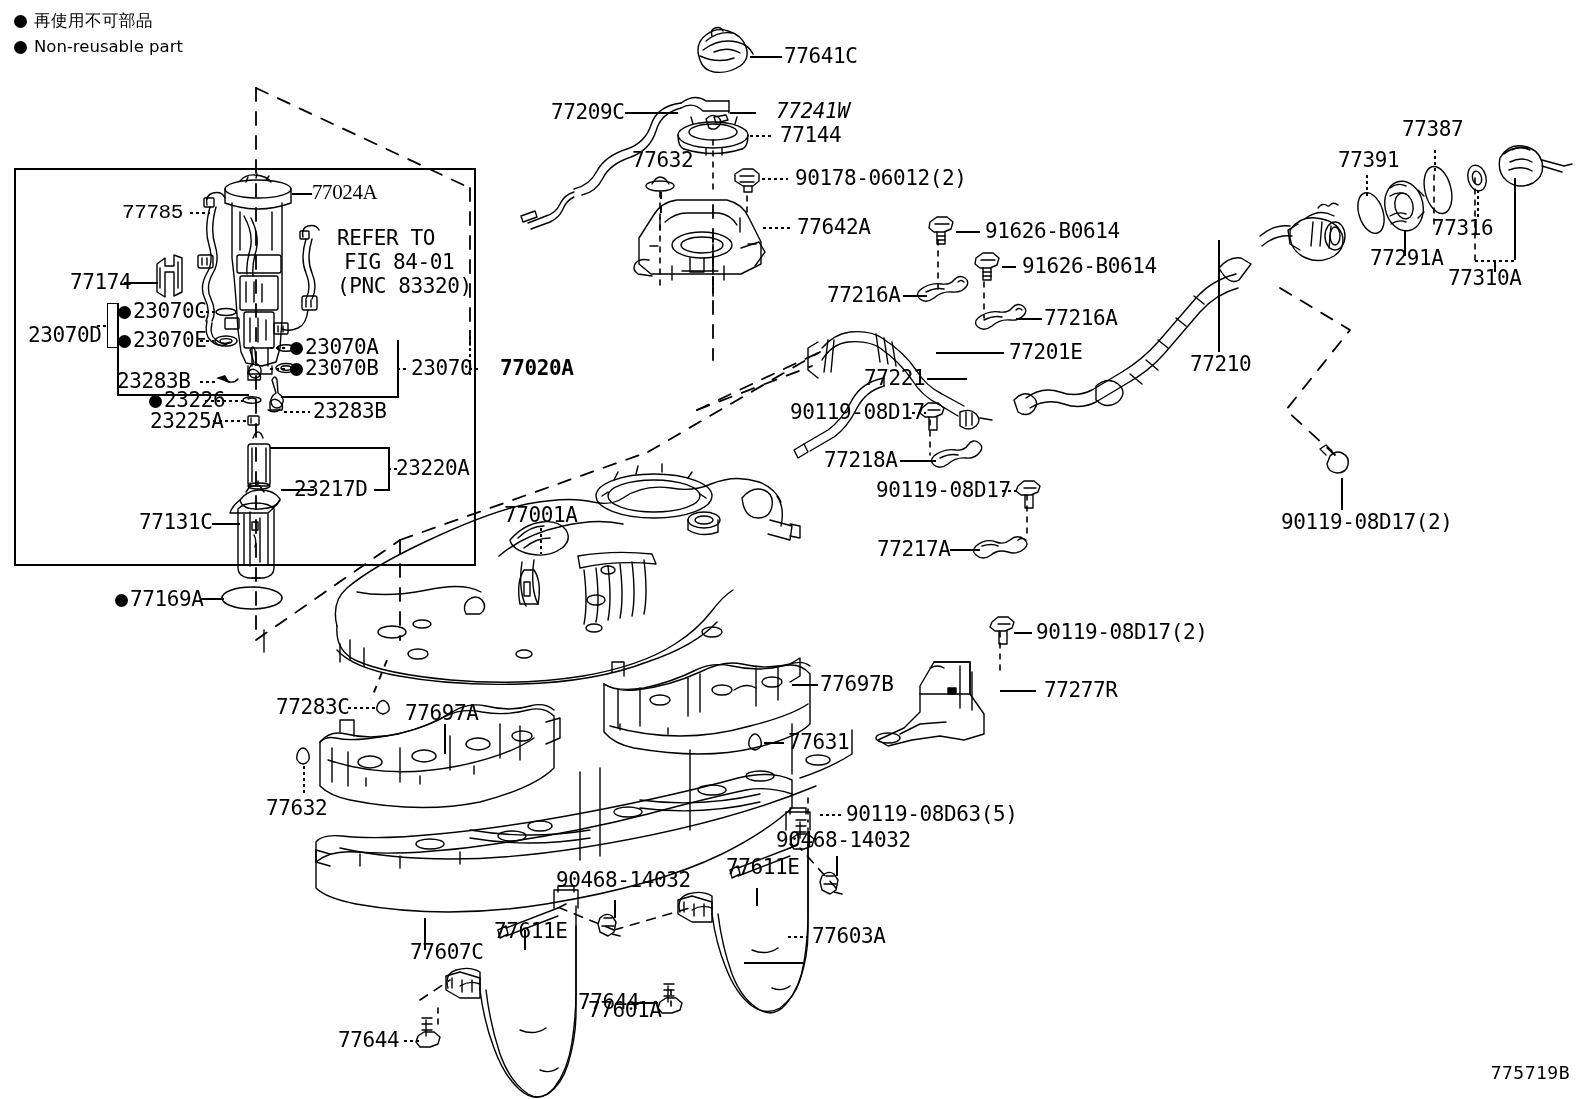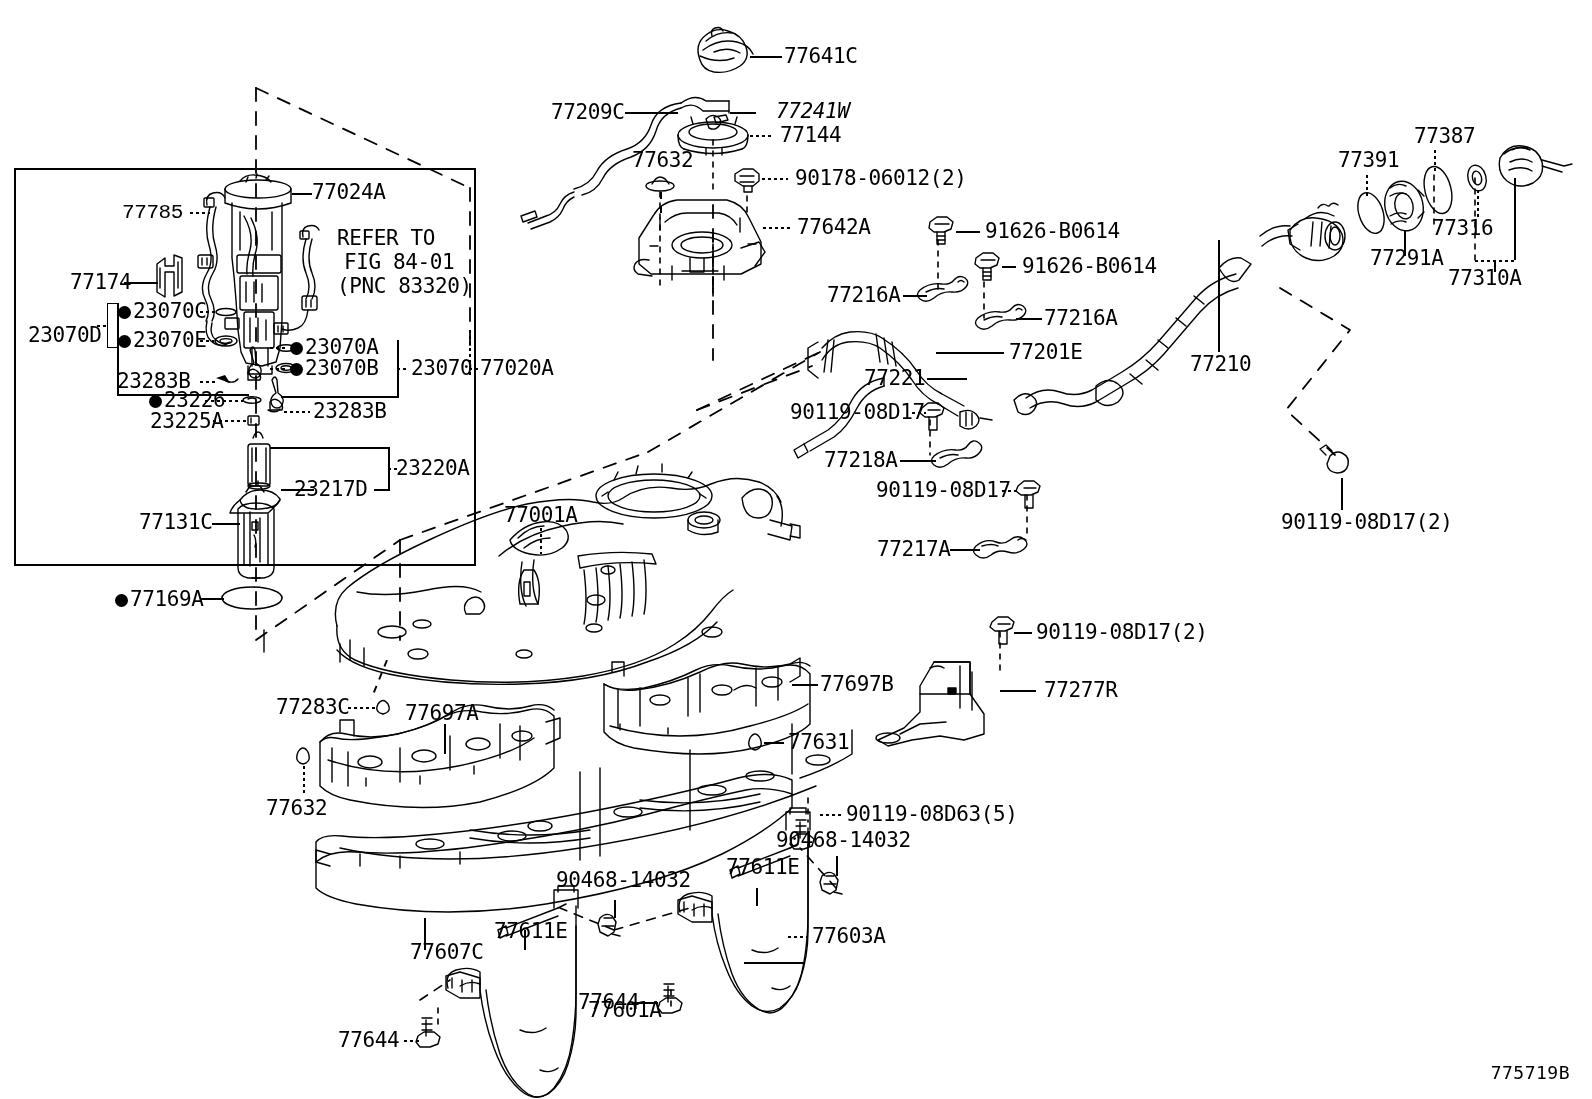--- a/index.html
+++ b/index.html
@@ -125,20 +125,30 @@
     font-family: "DejaVu Sans Mono", "Liberation Mono", monospace;
     font-size: 18px;
     letter-spacing: 0.5px;
   }
 </style>
 </head>
 <body>
 
 <div id="sheet">
 
+  <div class="legend">
+    <div class="legend-row">
+      <span class="legend-dot"></span>
+      <span class="legend-jp">再使用不可部品</span>
+    </div>
+    <div class="legend-row">
+      <span class="legend-dot"></span>
+      <span class="legend-en">Non-reusable part</span>
+    </div>
+  </div>
 
   <div id="inset-box"></div>
 
   <svg class="art" viewBox="0 0 1592 1099" xmlns="http://www.w3.org/2000/svg" fill="none" stroke="#000" stroke-width="1.5" stroke-linecap="round" stroke-linejoin="round">
 
     <g stroke-dasharray="13 11" stroke-width="1.8">
       <path d="M256 88 L470 188"></path>
       <path d="M256 88 L256 640"></path>
       <path d="M470 188 L470 350"></path>
       <path d="M697 410 L820 352"></path>
@@ -751,36 +761,36 @@
   <div class="ldr v" style="left:756px; top:888px; height:18px;"></div>
 
   <div class="ldr h" style="left:744px; top:962px; width:60px;"></div>
 
   <div class="dot-h" style="left:788px; top:936px; width:20px;"></div>
 
   <div class="dot-h" style="left:404px; top:1040px; width:18px;"></div>
 
   <div class="ldr h" style="left:632px; top:1002px; width:26px;"></div>
 
-  <div class="lbl" style="left:312px; top:182px;">77024A</div>
+  <div class="lbl" style="left:312px; top:182px;font-family:Liberation Serif, serif;">77024A</div>
   <div class="lbl" style="left:122px; top:202px;font-family:Liberation Mono, monospace;">77785</div>
   <div class="lbl" style="left:70px; top:272px;">77174</div>
 
   <div class="lbl" style="left:337px; top:228px;">REFER TO</div>
   <div class="lbl" style="left:344px; top:252px;">FIG 84-01</div>
   <div class="lbl" style="left:337px; top:276px;">(PNC 83320)</div>
 
   <div class="lbl" style="left:118px; top:301px;"><span class="nr"></span><span>23070C</span></div>
   <div class="lbl" style="left:118px; top:330px;"><span class="nr"></span><span>23070E</span></div>
   <div class="lbl" style="left:28px; top:325px;">23070D</div>
 
   <div class="lbl" style="left:290px; top:337px;"><span class="nr"></span><span>23070A</span></div>
   <div class="lbl" style="left:290px; top:358px;"><span class="nr"></span><span>23070B</span></div>
   <div class="lbl" style="left:411px; top:358px;">23070</div>
-  <div class="lbl" style="left:480px; top:358px;">77020A</div>
+  <div class="lbl" style="left:500px; top:358px;font-weight:bold;">77020A</div>
 
   <div class="lbl" style="left:117px; top:371px;">23283B</div>
   <div class="lbl" style="left:313px; top:401px;">23283B</div>
 
   <div class="lbl" style="left:149px; top:390px;"><span class="nr"></span><span>23226</span></div>
   <div class="lbl" style="left:150px; top:411px;">23225A</div>
 
   <div class="lbl" style="left:396px; top:458px;">23220A</div>
   <div class="lbl" style="left:294px; top:479px;">23217D</div>
   <div class="lbl" style="left:139px; top:512px;">77131C</div>
@@ -800,21 +810,21 @@
   <div class="lbl" style="left:827px; top:285px;">77216A</div>
   <div class="lbl" style="left:1044px; top:308px;">77216A</div>
   <div class="lbl" style="left:1009px; top:342px;">77201E</div>
   <div class="lbl" style="left:864px; top:368px;">77221</div>
   <div class="lbl" style="left:790px; top:402px;">90119-08D17</div>
   <div class="lbl" style="left:824px; top:450px;">77218A</div>
   <div class="lbl" style="left:876px; top:480px;">90119-08D17</div>
   <div class="lbl" style="left:871px; top:539px;margin-left:6px;">77217A</div>
 
   <div class="lbl" style="left:1338px; top:150px;">77391</div>
-  <div class="lbl" style="left:1402px; top:126px;margin-left:12px;">77387</div>
+  <div class="lbl" style="left:1402px; top:119px;">77387</div>
   <div class="lbl" style="left:1370px; top:248px;">77291A</div>
   <div class="lbl" style="left:1432px; top:218px;">77316</div>
   <div class="lbl" style="left:1448px; top:268px;">77310A</div>
   <div class="lbl" style="left:1190px; top:354px;">77210</div>
   <div class="lbl" style="left:1281px; top:512px;">90119-08D17(2)</div>
 
   <div class="lbl" style="left:504px; top:505px;">77001A</div>
   <div class="lbl" style="left:276px; top:697px;">77283C</div>
   <div class="lbl" style="left:405px; top:703px;">77697A</div>
   <div class="lbl" style="left:820px; top:674px;">77697B</div>

